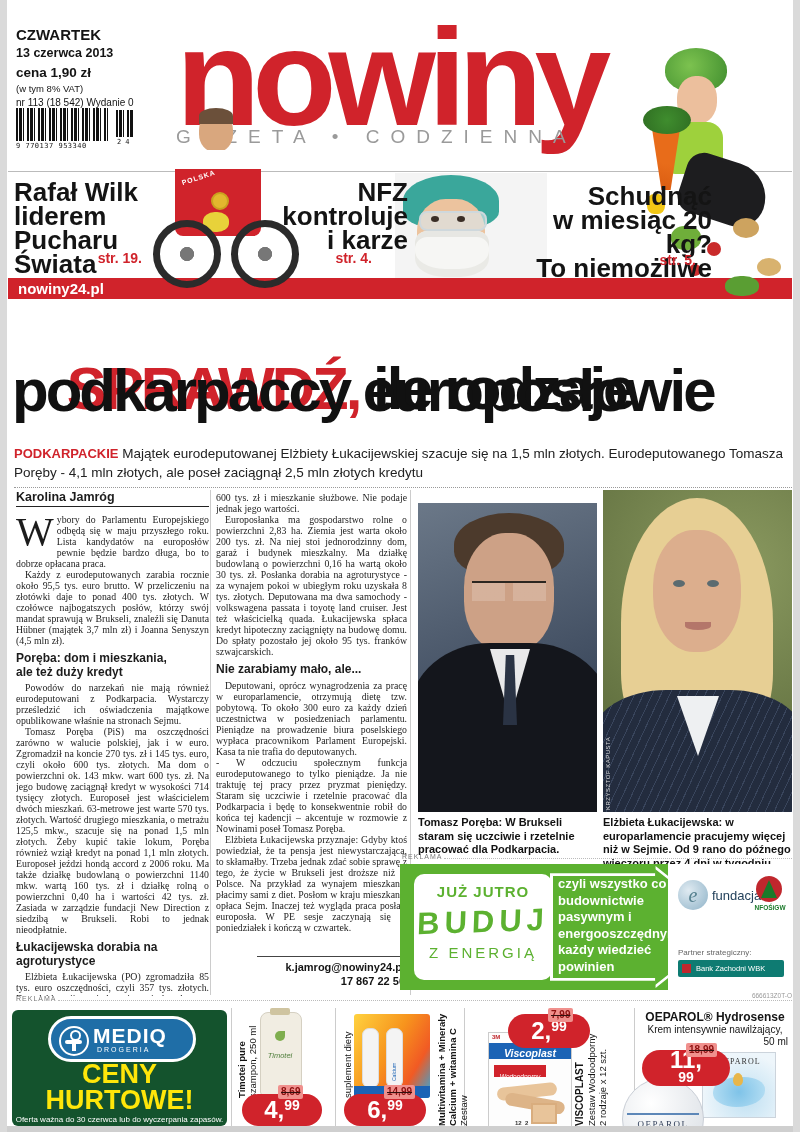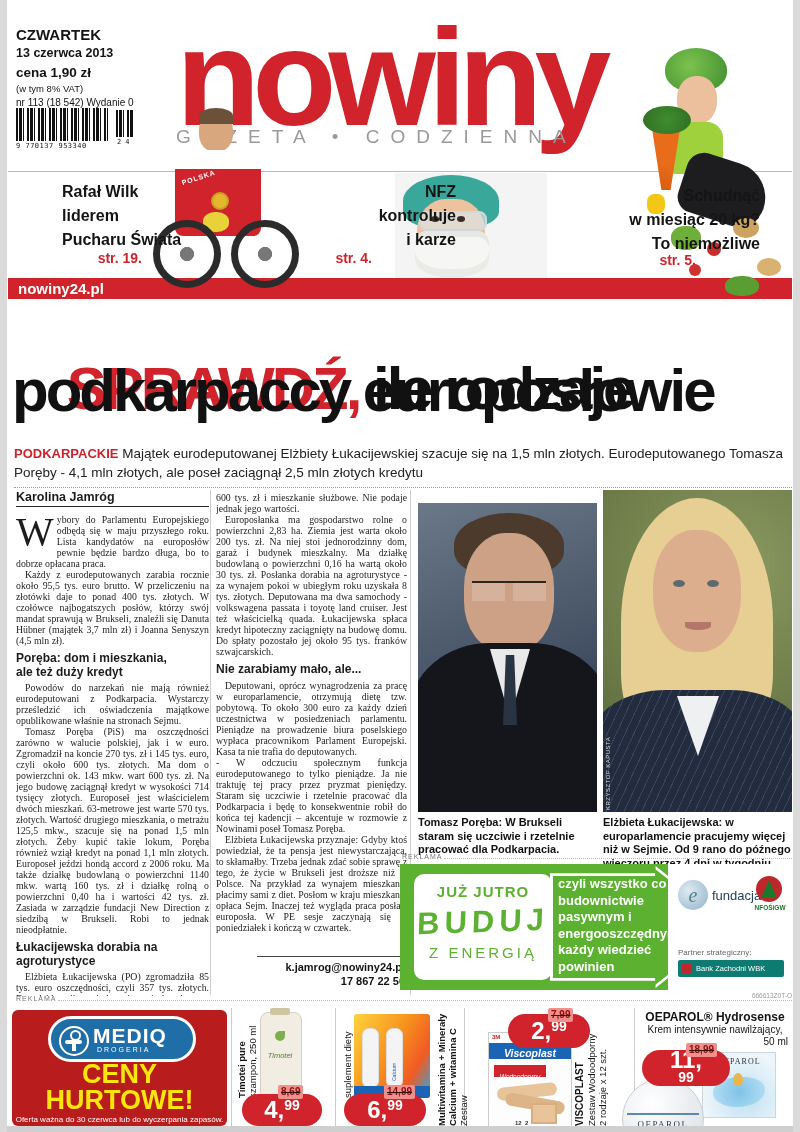--- a/index.html
+++ b/index.html
@@ -9,21 +9,21 @@
   .mono{font-family:"DejaVu Sans Mono",monospace;}
   .vt{writing-mode:vertical-rl;transform:rotate(180deg);}
   .bodycol{font-family:"Liberation Serif",serif;font-size:9.8px;line-height:11px;
            text-align:justify;color:#1c1c1c;overflow:hidden;}
   .bodycol p{margin:0;}
   .bodycol p.ind{text-indent:9px;}
   .subhead{font-family:"Liberation Sans",sans-serif;font-weight:bold;font-size:12px;
            line-height:13.5px;margin:6px 0 3px 0;text-align:left;text-indent:0;}
   .dropcap{float:left;font-size:40px;line-height:32px;padding:2px 3px 0 0;font-family:"Liberation Serif",serif;}
   .caption{font-weight:bold;font-size:11px;line-height:13.5px;color:#111;}
-  .teaser{font-weight:bold;font-size:16px;line-height:24px;color:#141414;z-index:3;margin-left:48px;}
+  .teaser{font-weight:bold;font-size:26px;line-height:24px;color:#141414;z-index:3;}
   .pageref{font-weight:bold;font-size:14px;color:#d0232b;text-align:right;z-index:4;}
   .badge{position:absolute;background:#d0232b;border-radius:40px;color:#fff;
          display:flex;align-items:center;justify-content:center;z-index:5;}
   .badge .zl{font-weight:bold;font-size:24px;}
   .badge .gr{font-weight:bold;font-size:14px;position:relative;top:-5px;}
   .oldp{position:absolute;background:#f0908d;color:#8c0f0f;font-weight:bold;font-size:10px;
         padding:0 3px;text-decoration:line-through;text-decoration-color:#33110f;
         border-radius:2px;z-index:6;line-height:14px;}
   .hairline{background:#ccc;}
   .bars{background:repeating-linear-gradient(90deg,#111 0 2px,#fff 2px 3px,#111 3px 6px,#fff 6px 7px,#111 7px 8px,#fff 8px 11px);}
@@ -212,21 +212,21 @@
   <div class="abs" style="left:688px;top:992px;width:104px;text-align:right;font-size:6.5px;color:#999;">666613Z0T-O</div>
 
   <div class="abs" style="left:16px;top:995px;font-size:7px;color:#777;letter-spacing:1px;">REKLAMA</div>
   <div class="abs" style="left:58px;top:1000px;width:734px;border-top:1px dotted #bbb;"></div>
 
   <div class="abs hairline" style="left:231px;top:1008px;width:1px;height:118px;"></div>
   <div class="abs hairline" style="left:335px;top:1008px;width:1px;height:118px;"></div>
   <div class="abs hairline" style="left:464px;top:1008px;width:1px;height:118px;"></div>
   <div class="abs hairline" style="left:634px;top:1008px;width:1px;height:118px;"></div>
 
-  <div class="abs" style="left:12px;top:1010px;width:215px;height:116px;background:#b91c1c;border-radius:6px;overflow:hidden;text-align:center;">
+  <div class="abs" style="left:12px;top:1010px;width:215px;height:116px;background:#14532d;border-radius:6px;overflow:hidden;text-align:center;">
     <div class="abs" style="left:36px;top:6px;width:142px;height:40px;background:#1f6ea7;border:3px solid #fff;border-radius:26px;">
       <div class="abs" style="left:8px;top:7px;width:26px;height:26px;border:2.5px solid #fff;border-radius:50%;">
         <div class="abs" style="left:9px;top:2px;width:7px;height:7px;border:2px solid #fff;border-radius:50%;"></div>
         <div class="abs" style="left:4px;top:12px;width:17px;height:4px;background:#fff;border-radius:2px;"></div>
         <div class="abs" style="left:11px;top:12px;width:4px;height:11px;background:#fff;"></div>
       </div>
       <span style="position:absolute;left:42px;top:5px;color:#fff;font-weight:bold;font-size:21px;letter-spacing:1px;">MEDIQ</span>
       <span style="position:absolute;left:46px;top:27px;color:#fff;font-size:7px;letter-spacing:2px;">DROGERIA</span>
     </div>
     <div style="margin-top:52px;color:#ffe60a;font-weight:bold;font-size:27px;line-height:25px;">CENY</div>

